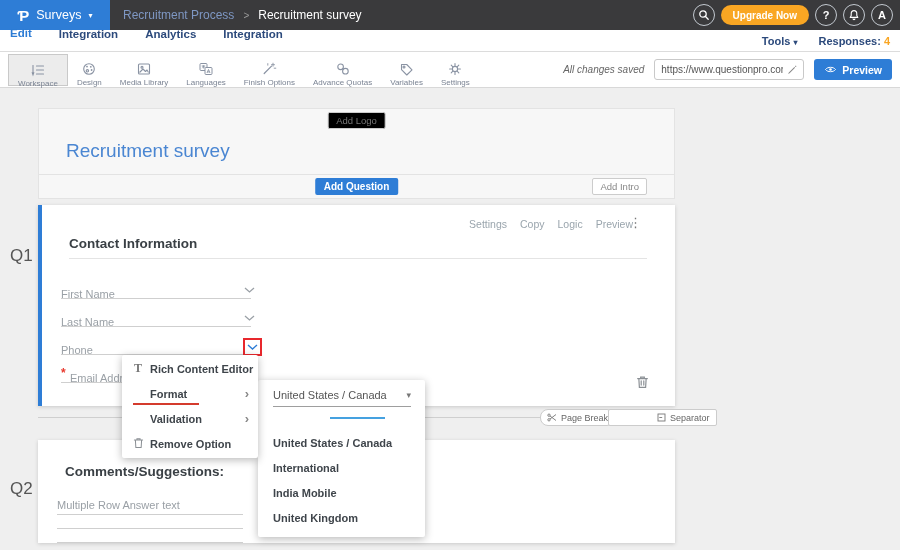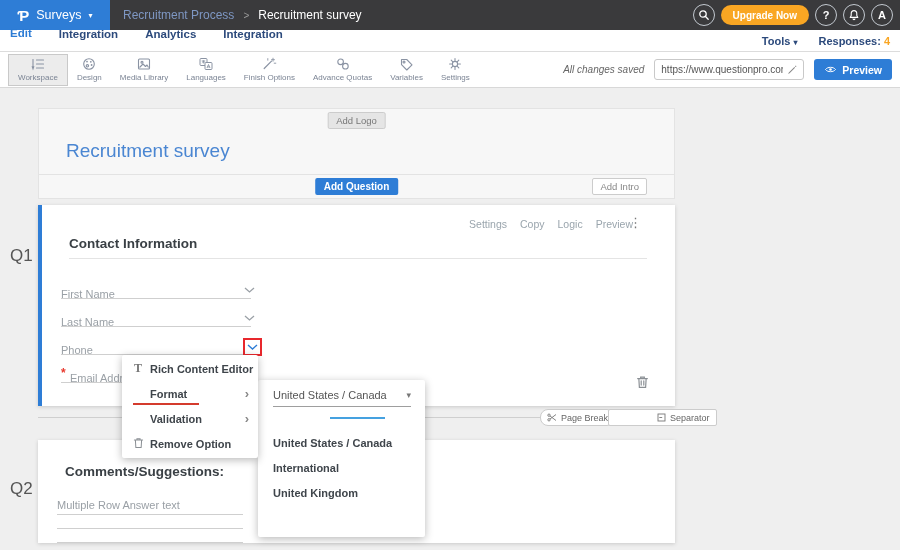--- a/index.html
+++ b/index.html
@@ -22,33 +22,33 @@
 
   
   .subnav { position:absolute; left:0; top:30px; width:900px; height:22px; background:#fff; border-bottom:1px solid #dcdcdc; display:flex; align-items:center; padding:0 10px; }
   .tab { font-size:11.5px; font-weight:bold; color:#2c4a7c; margin-right:27px; cursor:pointer; padding-bottom:14px; }
   .tab.active { color:#2b7bd4; border-bottom:2px solid #2b7bd4; }
   .subnav-right { margin-left:auto; display:flex; align-items:center; gap:21px; font-size:11px; font-weight:bold; color:#2c4a7c; }
   .count { color:#f9a623; }
 
   
   .toolbar { position:absolute; left:0; top:52px; width:900px; height:36px; background:#fff; border-bottom:1px solid #d8d8d8; display:flex; align-items:center; padding-left:8px; }
-  .tool { display:flex; flex-direction:column; align-items:center; justify-content:center; gap:2px; padding:8px 9px; height:32px; cursor:pointer; }
+  .tool { display:flex; flex-direction:column; align-items:center; justify-content:space-between; gap:2px; padding:8px 9px; height:32px; cursor:pointer; }
   .tool.active { background:#ececec; border:1px solid #c9c9c9; }
   .tlabel { font-size:8px; color:#7b8494; white-space:nowrap; }
   .ticon { height:15px; display:flex; align-items:center; }
   .toolbar-right { margin-left:auto; display:flex; align-items:center; gap:10px; padding-right:8px; }
   .autosave { font-style:italic; font-size:10px; color:#666; }
   .urlbox { width:150px; height:21px; border:1px solid #c9c9c9; border-radius:3px; background:#fff; display:flex; align-items:center; padding:0 5px 0 6px; gap:4px; }
   .urlbox input { border:none; outline:none; flex:1; min-width:0; font-size:10px; color:#555; font-family:"Liberation Sans",sans-serif; background:transparent; }
   .preview-btn { height:21px; padding:0 10px; background:#2e7dd6; border-radius:3px; color:#fff; font-size:10.5px; font-weight:bold; display:flex; align-items:center; gap:5px; cursor:pointer; }
 
   
   .survey-head { position:absolute; left:38px; top:108px; width:637px; height:91px; background:#f7f7f7; border:1px solid #e3e3e3; }
-  .add-logo { position:absolute; top:3px; left:50%; transform:translateX(-50%); padding:2px 8px; background:#e5e5e5; border:1px solid #ccc; border-radius:2px; font-size:9.5px; color:#777; cursor:pointer; }
+  .add-logo { position:absolute; top:3px; left:50%; transform:translateX(-50%); padding:2px 8px; background:#000000; border:1px solid #ccc; border-radius:2px; font-size:9.5px; color:#777; cursor:pointer; }
   .survey-title { position:absolute; left:27px; top:31px; font-size:19px; color:#4a86d2; }
   .head-foot { position:absolute; left:0; right:0; bottom:0; height:24px; border-top:1px solid #e3e3e3; }
   .add-question { position:absolute; left:50%; transform:translateX(-50%); top:3px; background:#2e7dd6; color:#fff; font-size:10px; font-weight:bold; padding:3px 9px; border-radius:2px; cursor:pointer; }
   .add-intro { position:absolute; right:27px; top:3px; background:#fff; border:1px solid #ccc; color:#888; font-size:9.5px; padding:2px 7px; border-radius:2px; cursor:pointer; }
 
   .q-label { position:absolute; left:10px; font-size:17px; color:#555; }
 
   
   .q1-card { position:absolute; left:38px; top:205px; width:637px; height:201px; background:#fff; border-left:4px solid #2e7dd6; box-shadow:0 1px 4px rgba(0,0,0,.16); }
   .q-actions { position:absolute; top:13px; right:42px; display:flex; gap:13px; font-size:10.5px; color:#9aa5ad; }
@@ -345,17 +345,18 @@
 
   <div class="sub">
     <div class="sub-select">
       <span>United States / Canada</span>
       <span class="caret">▾</span>
     </div>
     <div class="sub-blue"></div>
     <div class="sub-options">
       <div class="sub-opt">United States / Canada</div>
       <div class="sub-opt">International</div>
+      <div class="sub-opt">India Mobile</div>
       <div class="sub-opt">United Kingdom</div>
     </div>
   </div>
 
 </div>
 
 </body></html>

